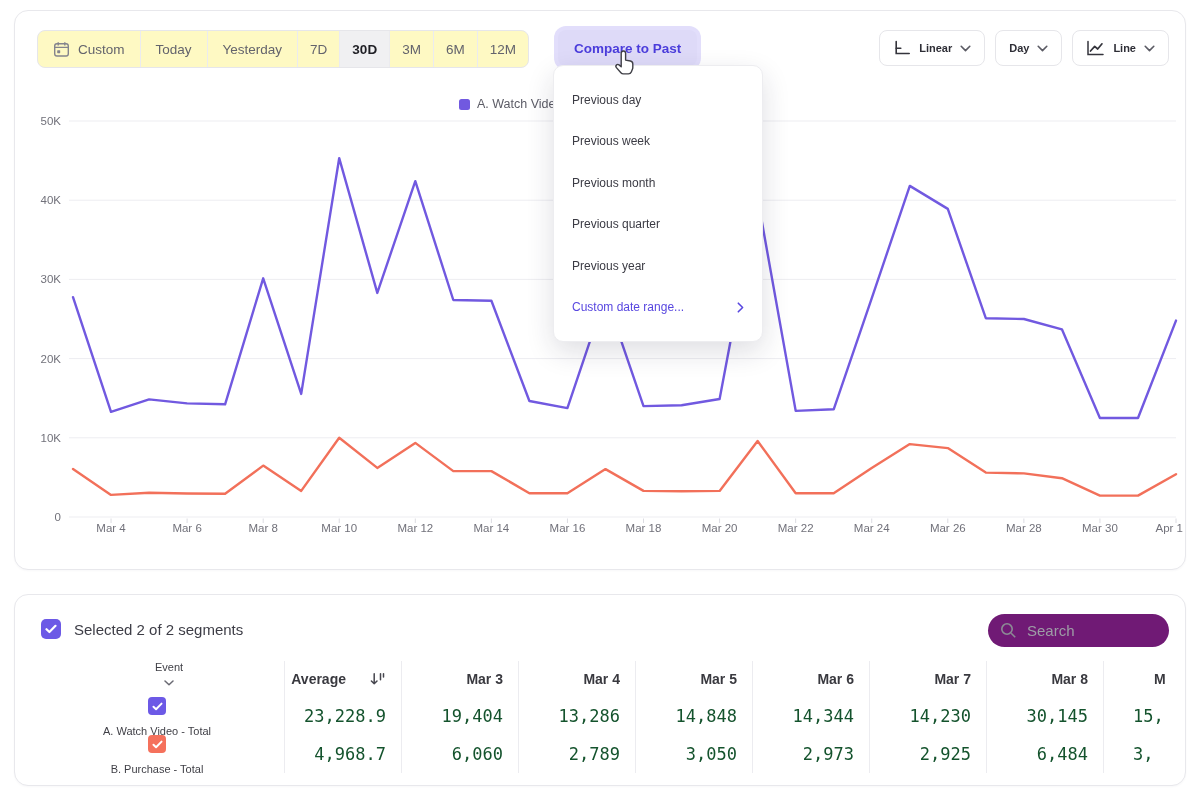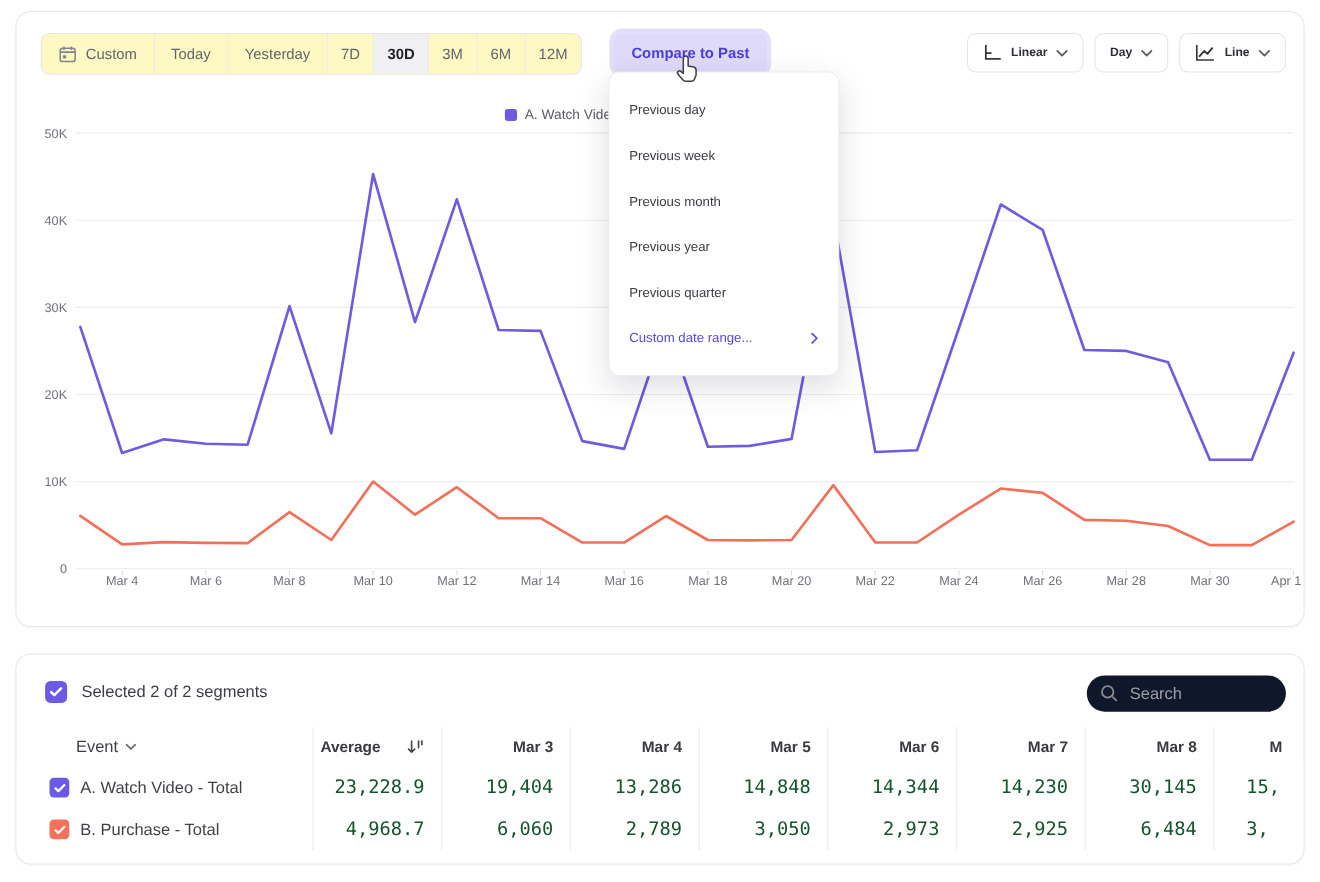--- a/index.html
+++ b/index.html
@@ -42,32 +42,32 @@
   .menu-item{height:41.5px;display:flex;align-items:center;padding:0 18px;font-size:12px;color:#3b3b44;cursor:pointer;}
   .menu-item.custom{color:#5847e0;justify-content:space-between;}
 
   .cursor{position:absolute;left:613px;top:50px;z-index:60;pointer-events:none;}
 
   
   .seg-select{position:absolute;left:26px;top:24px;display:flex;align-items:center;gap:13px;}
   .checkbox{width:20px;height:20px;border-radius:5px;display:flex;align-items:center;justify-content:center;flex:none;cursor:pointer;}
   .checkbox.small{width:18px;height:18px;border-radius:4px;}
   .seg-label{font-size:15px;color:#3d3d46;}
-  .search{position:absolute;right:16px;top:19px;width:181px;height:33px;background:#0f172a;border-radius:17px;
+  .search{position:absolute;right:16px;top:19px;width:181px;height:33px;background:#701a75;border-radius:17px;
     display:flex;align-items:center;gap:10px;padding:0 12px;box-sizing:border-box;cursor:text;}
   .search-ph{font-size:15px;color:#9d9da6;}
 
   .table-clip{position:absolute;left:0;top:66px;width:1151px;height:112px;overflow:hidden;}
   .trow{display:flex;align-items:center;height:38px;}
   .trow.head{height:36px;}
   .cell{height:100%;display:flex;align-items:center;justify-content:flex-end;padding-right:15px;
     border-right:1px solid #ececf0;box-sizing:border-box;flex:none;
     font-family:"DejaVu Sans Mono",monospace;font-size:17px;color:#14532d;}
   .c-event{width:270px;justify-content:flex-start;padding-left:30px;gap:10px;
-    font-family:"Liberation Sans",sans-serif;font-size:15px;color:#3f3f46;}
+    font-family:"Liberation Sans",sans-serif;font-size:11px;color:#3f3f46;flex-direction:column;}
   .head .c-event{padding-left:54px;gap:7px;}
   .c-num{width:117px;}
   .head .c-num{font-family:"Liberation Sans",sans-serif;font-size:14px;font-weight:700;color:#39393f;gap:24px;}
   .c-trunc{width:130px;border-right:none;justify-content:flex-start;padding-left:29px;}
   .head .c-trunc{font-family:"Liberation Sans",sans-serif;font-size:14px;font-weight:700;color:#39393f;padding-left:50px;}
 </style>
 </head>
 <body>
 
 <div class="card" id="top-card">
@@ -205,24 +205,24 @@
     <div class="menu-item">
       <span>Previous day</span>
     </div>
     <div class="menu-item">
       <span>Previous week</span>
     </div>
     <div class="menu-item">
       <span>Previous month</span>
     </div>
     <div class="menu-item">
+      <span>Previous quarter</span>
+    </div>
+    <div class="menu-item">
       <span>Previous year</span>
-    </div>
-    <div class="menu-item">
-      <span>Previous quarter</span>
     </div>
     <div class="menu-item custom">
       <span>Custom date range...</span>
       <span style="display: inline-flex;">
         <svg width="7" height="11" viewBox="0 0 7 11" fill="none" stroke="#5847e0" stroke-width="1.6" stroke-linecap="round" stroke-linejoin="round">
           <path d="M1.3 1.2l4.3 4.3-4.3 4.3"></path>
         </svg>
       </span>
     </div>
   </div>

